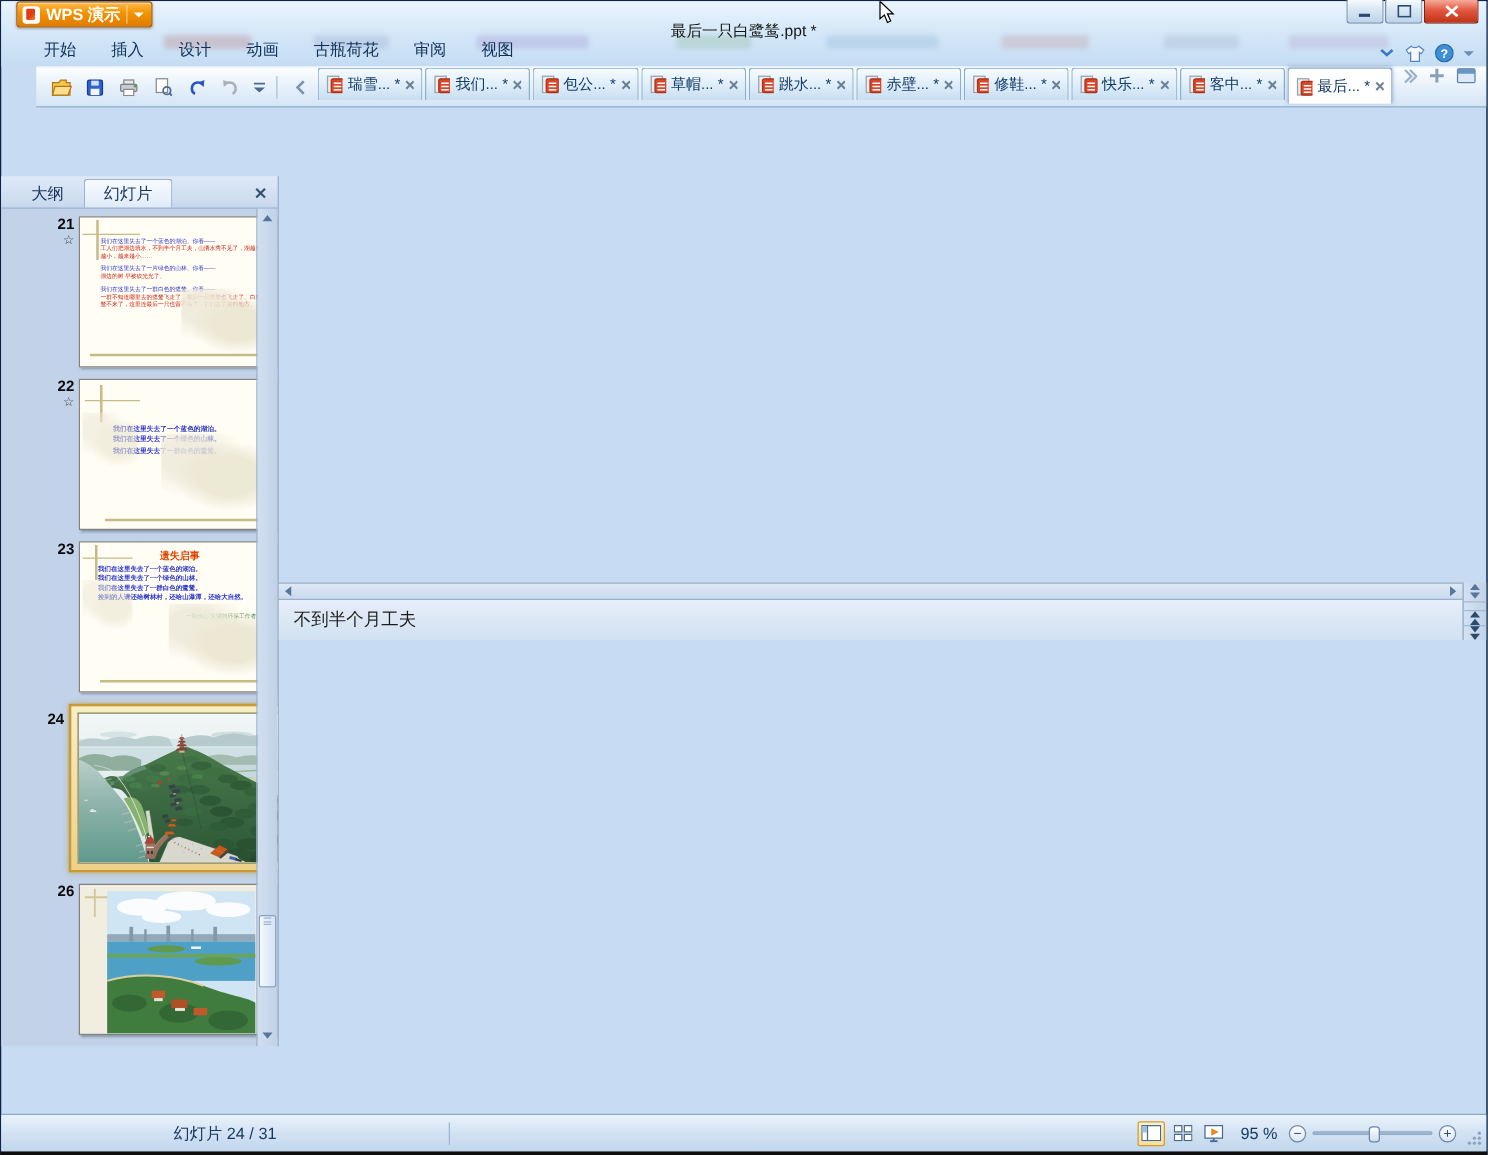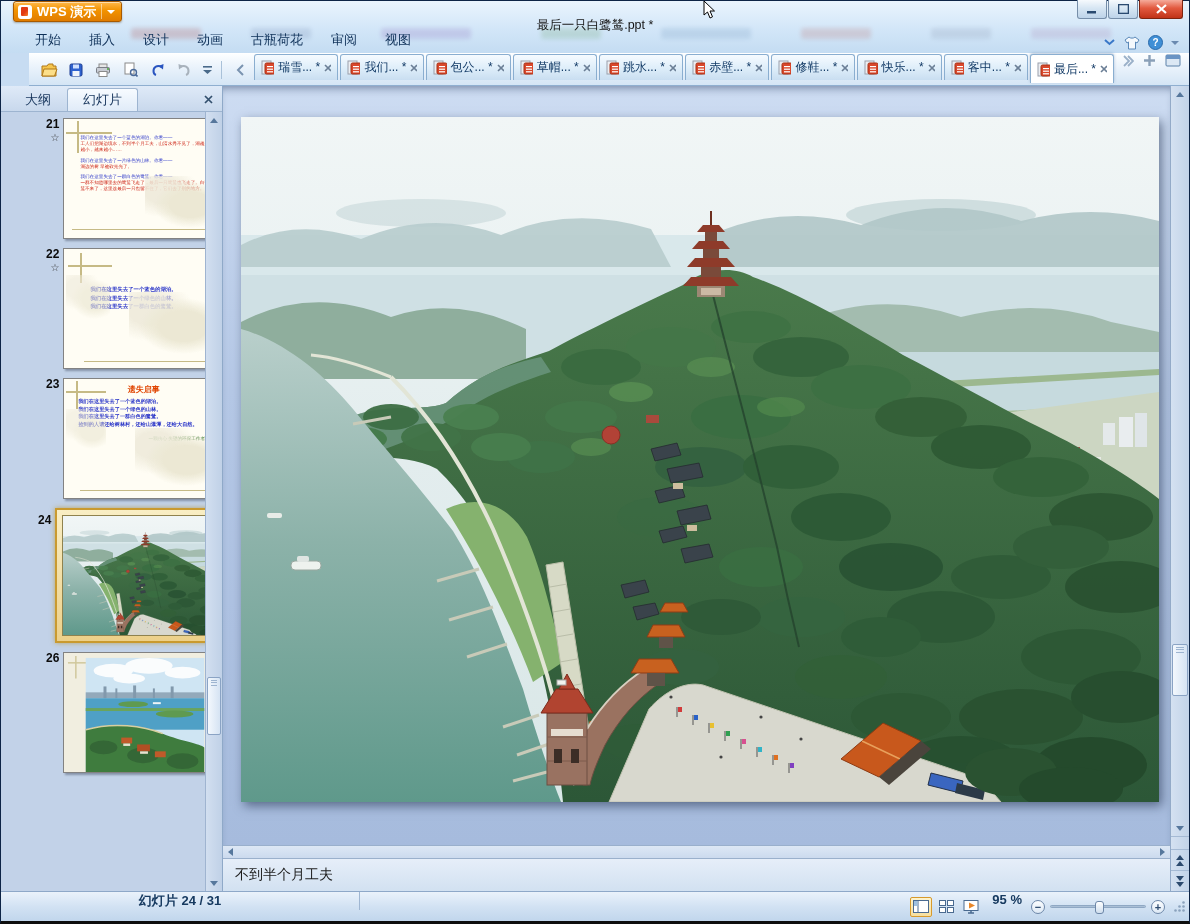--- a/index.html
+++ b/index.html
@@ -39,21 +39,21 @@
   .qbtn { width:22px; height:22px; display:flex; align-items:center; justify-content:center; border-radius:3px; }
   .qsep { width:1px; height:18px; background:#a9c1d9; margin:0 2px; }
   .ftab { height:26px; display:flex; align-items:center; gap:4px; padding:0 6px; margin-right:2px;
           border:1px solid #8aaed0; border-bottom:none; border-radius:3px 3px 0 0; min-width:0;
           background:linear-gradient(#f6fbff,#ddedf9 55%,#c9def1); font-size:12px; color:#123a66; }
   .ftab.active { background:#fff; height:29px; position:relative; z-index:2; box-shadow:0 -1px 3px rgba(110,140,180,.5); }
   .ftab .lbl { white-space:nowrap; }
   .tab-end { display:flex; align-items:center; gap:9px; margin:0 8px 7px 6px; }
 
   
-  .body-main { flex:1; display:flex; min-height:0; }
+  .body-main { flex:1; display:flex; min-height:0;align-items:center; }
   .left-panel { width:222px; background:#c2d2e8; border-right:1px solid #8fa9c8; display:flex; flex-direction:column; position:relative; }
   .panel-tabs { height:26px; display:flex; align-items:flex-end; background:linear-gradient(#dfeaf8,#c8d8ec);
                 border-bottom:1px solid #9db4d0; padding-left:8px; }
   .ptab { height:23px; padding:0 15px; font-size:13px; color:#17355c; display:flex; align-items:center;
           border:1px solid transparent; border-bottom:none; }
   .ptab.active { background:linear-gradient(#f7fbff,#e0ebf8); border-color:#9db4d0; border-radius:3px 3px 0 0; }
   .panel-close { margin-left:auto; margin-right:9px; margin-bottom:7px; }
 
   .thumb-list { flex:1; overflow:hidden; padding:6px 0 0 7px;margin-left:30px; }
   .slide-item { display:flex; margin-bottom:9px; }
@@ -107,21 +107,21 @@
   .notes { height:33px; margin-right:19px; border-top:1px solid #9ab0cc;
            background:linear-gradient(#e6eef9,#d2e1f1); padding:7px 12px; font-size:14px; color:#1c1c1c; }
   .right-strip { position:absolute; right:0; top:0; bottom:0; width:19px; display:flex; flex-direction:column;
                  background:linear-gradient(90deg,#d4e1f1,#c2d3e8); border-left:1px solid #93aac8; }
   .vtrack { flex:1; position:relative; }
   .navbtn { height:21px; border-top:1px solid #a5bad4; display:flex; flex-direction:column; align-items:center; justify-content:center; gap:1px; }
   .corner { height:13px; border-top:1px solid #a5bad4; }
 
   
   .statusbar { height:30px; background:linear-gradient(#eaf2fb,#d2e2f3 50%,#c1d6ec);
-               border-top:1px solid #8ea8c8; display:flex; font-size:13px; color:#173a60;font-weight:bold; }
+               border-top:1px solid #8ea8c8; display:flex; align-items:center; font-size:13px; color:#173a60; }
   .sb-left { width:358px; text-align:center; }
   .sb-sep { width:1px; height:18px; background:#9fb6d2; }
   .sb-mid { width:430px; text-align:center; }
   .sb-spacer { flex:1; }
   .view-btns { display:flex; align-items:center; gap:3px; }
   .vbtn { width:22px; height:20px; display:flex; align-items:center; justify-content:center; border-radius:2px; }
   .vbtn.active { border:1px solid #d89a2c; background:linear-gradient(#fdf3cd,#f6dfa0); }
   .zoom-label { margin:0 9px 0 10px; white-space:nowrap; }
   .zslider { display:flex; align-items:center; gap:5px; margin-right:4px; }
   .zcirc { width:14px; height:14px; border-radius:50%; border:1px solid #6d87a8;

